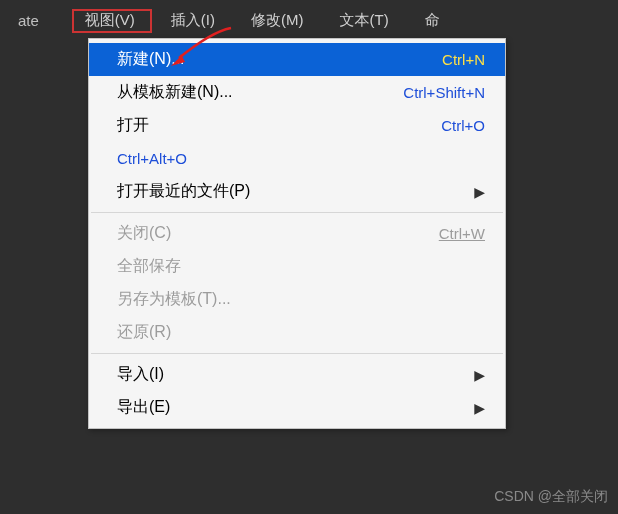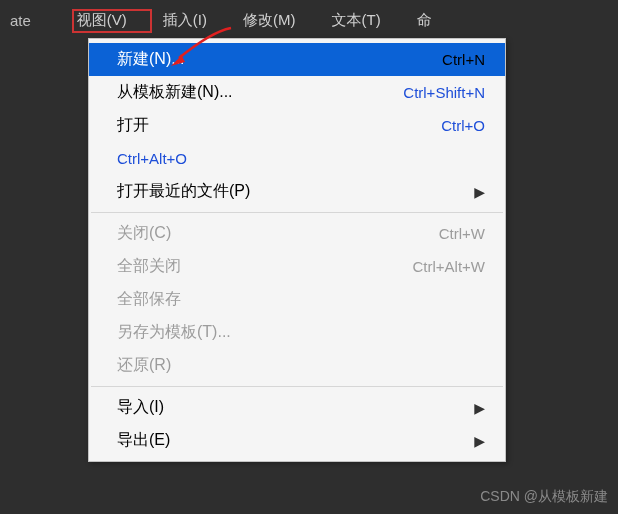--- a/index.html
+++ b/index.html
@@ -12,21 +12,21 @@
       overflow: hidden;
       position: relative;
       color: #d0d0d0;
     }
     .menubar {
       height: 40px;
       display: flex;
       align-items: center;
       background: #2e2e2e;
       color: #d0d0d0;
-      padding-left: 8px;
+      padding-left: 16px;
       position: relative;
     }
     .app-fragment {
       margin-right: 28px;
       color: #c0c0c0;
       font-size: 15px;
       padding-left: 2px;
     }
     .menu-item {
       padding: 6px 18px 6px 18px;
@@ -57,26 +57,26 @@
       display: flex;
       align-items: center;
       height: 33px;
       padding: 0 20px 0 28px;
       cursor: default;
     }
     .dd-item .label { flex: 1; font-size: 16px; }
     .dd-item .shortcut { color: #1d4ed8; font-size: 15px; }
     .dd-item .arrow { color: #333; font-size: 14px; }
     .dd-item.disabled { color: #9c9c9c; }
-    .dd-item.disabled .shortcut { color: #9c9c9c; }
+    .dd-item.disabled .shortcut { color: #9c9c9c; text-decoration: underline; }
     .dd-item.highlighted {
       background: #0b62d6;
       color: #fff;
     }
-    .dd-item.highlighted .shortcut { color: #000000; }
+    .dd-item.highlighted .shortcut { color: #fde047; }
     .dd-sep {
       height: 1px;
       background: #d6d6d6;
       margin: 4px 2px;
     }
     .red-arrow {
       position: absolute;
       left: 161px;
       top: 24px;
       width: 76px;
@@ -130,36 +130,32 @@
   <div class="dd-item">
     <span class="label">打开最近的文件(P)</span>
     <span class="arrow">▶</span>
   </div>
   <div class="dd-sep"></div>
   <div class="dd-item disabled">
     <span class="label">关闭(C)</span>
     <span class="shortcut">Ctrl+W</span>
   </div>
   <div class="dd-item disabled">
-    <span class="label">全部关闭</span>
-    <span class="shortcut">Ctrl+Alt+W</span>
-  </div>
-  <div class="dd-item disabled">
     <span class="label">全部保存</span>
   </div>
   <div class="dd-item disabled">
     <span class="label">另存为模板(T)...</span>
   </div>
   <div class="dd-item disabled">
     <span class="label">还原(R)</span>
   </div>
   <div class="dd-sep"></div>
   <div class="dd-item">
     <span class="label">导入(I)</span>
     <span class="arrow">▶</span>
   </div>
   <div class="dd-item">
     <span class="label">导出(E)</span>
     <span class="arrow">▶</span>
   </div>
 </div>
 
-<div class="watermark">CSDN @从模板新建</div>
+<div class="watermark">CSDN @全部关闭</div>
 
 </body></html>

